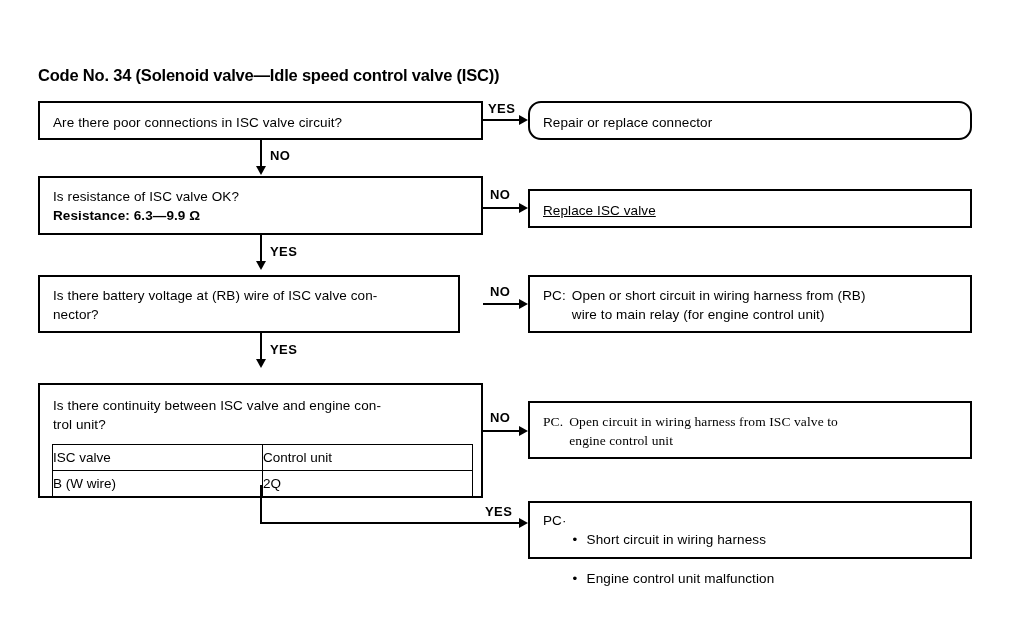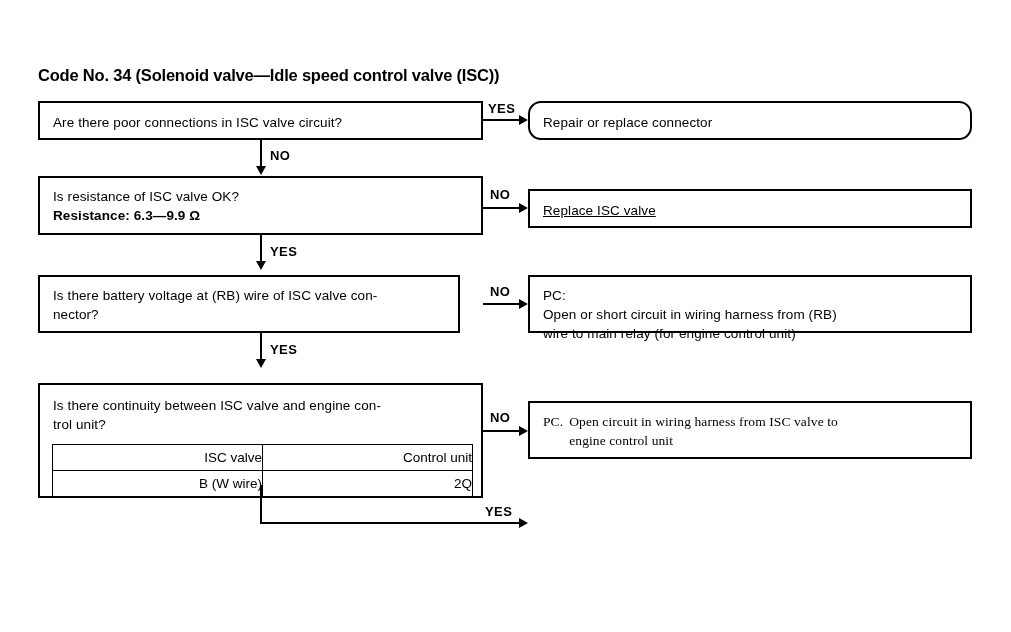--- a/index.html
+++ b/index.html
@@ -81,21 +81,21 @@
 
   
   .inner-table {
     position: absolute;
     border-collapse: collapse;
     table-layout: fixed;
     font-size: 13.5px;
   }
   .inner-table td {
     border: 1.5px solid #000000;
-    text-align: right;
+    text-align: left;
     padding: 2px 0 3px 0;
     height: 20px;
   }
 
   
   .line-h, .line-v {
     position: absolute;
     background: #000000;
   }
   .line-h { height: 2px; }
@@ -167,21 +167,21 @@
   <div class="box" style="left:38px; top:275px; width:422px; height:58px;">
     <div class="txt" style="left:13px; top:9px;">Is there battery voltage at (RB) wire of ISC valve con-
 nector?</div>
   </div>
 
   <div class="line-h" style="left:483px; top:303px; width:39px;"></div>
   <div class="arrow-r" style="left:519px; top:299px;"></div>
   <div class="branch-label" style="left:490px; top:284px;">NO</div>
 
   <div class="box" style="left:528px; top:275px; width:444px; height:58px;">
-    <div class="txt pc" style="left:13px; top:9px; right:10px;flex-direction:column;">
+    <div class="txt pc" style="left:13px; top:9px; right:10px;">
       <span class="pc-tag">PC:</span>
       <span class="pc-body">Open or short circuit in wiring harness from (RB)
 wire to main relay (for engine control unit)</span>
     </div>
   </div>
 
   <div class="line-v" style="left:260px; top:333px; height:33px;"></div>
   <div class="arrow-d" style="left:256px; top:359px;"></div>
   <div class="branch-label" style="left:270px; top:342px;">YES</div>
 
@@ -213,14 +213,23 @@
       <span class="pc-body">Open circuit in wiring harness from ISC valve to
 engine control unit</span>
     </div>
   </div>
 
   <div class="line-v" style="left:260px; top:485px; height:39px;"></div>
   <div class="line-h" style="left:260px; top:522px; width:262px;"></div>
   <div class="arrow-r" style="left:519px; top:518px;"></div>
   <div class="branch-label" style="left:485px; top:504px;">YES</div>
 
+  <div class="box" style="left:528px; top:501px; width:444px; height:58px;">
+    <div class="txt pc" style="left:13px; top:8px; right:10px;">
+      <span class="pc-tag">PC·</span>
+      <ul class="pc-body bullets">
+        <li>Short circuit in wiring harness</li>
+        <li>Engine control unit malfunction</li>
+      </ul>
+    </div>
+  </div>
 
 </div>
 
 </body></html>

